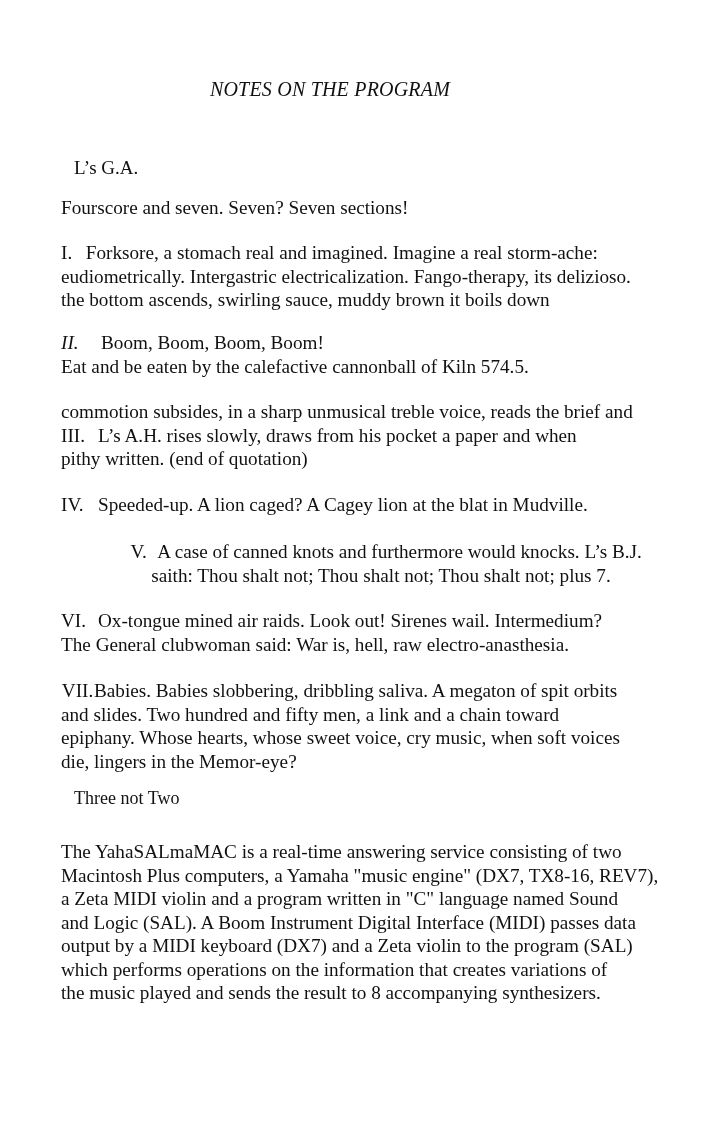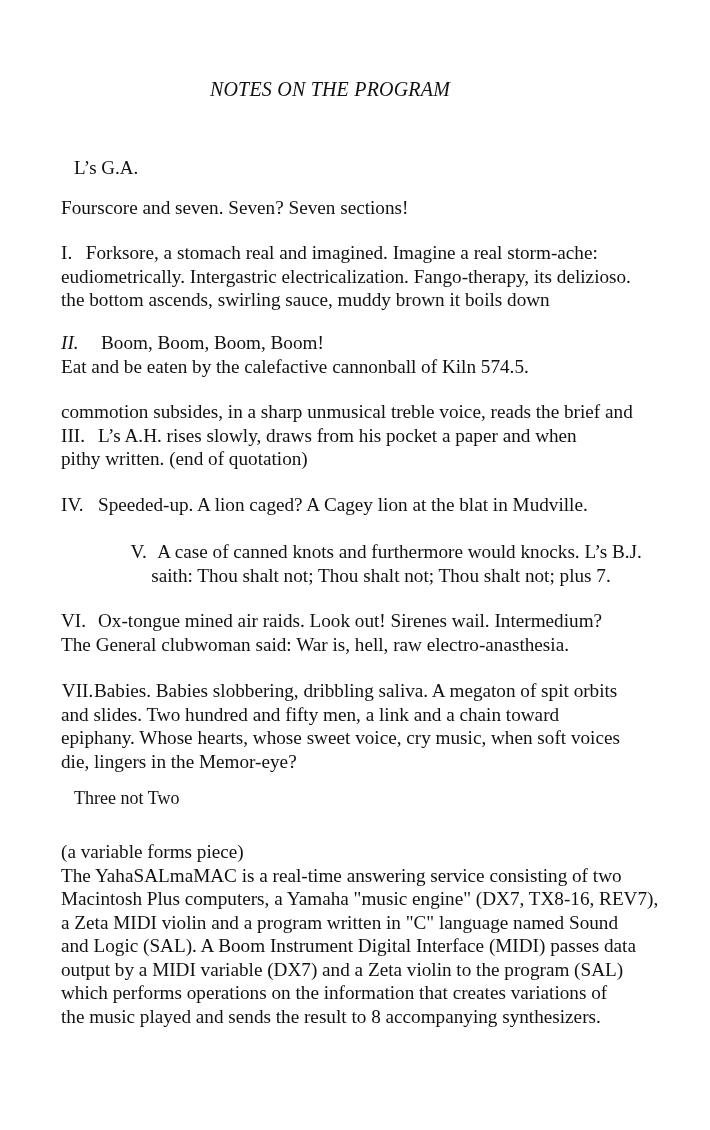--- a/index.html
+++ b/index.html
@@ -103,23 +103,22 @@
   <div class="para" style="top:679px;">
     <span class="line"><span class="num w7">VII.</span><span>Babies.  Babies slobbering, dribbling saliva.  A megaton of spit orbits</span></span>
     <span class="line">and slides.  Two hundred and fifty men, a link and a chain toward</span>
     <span class="line">epiphany.  Whose hearts, whose sweet voice, cry music, when soft voices</span>
     <span class="line">die, lingers in the Memor-eye?</span>
   </div>
 
   <div class="heading" style="top:788px; font-size:18px;">Three not Two</div>
 
   <div class="para" style="top:840px;">
-    <span class="line">(a variable forms piece)</span>
     <span class="line">The YahaSALmaMAC is a real-time answering service consisting of two</span>
     <span class="line">Macintosh Plus computers, a Yamaha "music engine" (DX7, TX8-16, REV7),</span>
     <span class="line">a Zeta MIDI violin and a program written in "C" language named Sound</span>
     <span class="line">and Logic (SAL).  A Boom Instrument Digital Interface (MIDI) passes data</span>
-    <span class="line">output by a MIDI variable (DX7) and a Zeta violin to the program (SAL)</span>
+    <span class="line">output by a MIDI keyboard (DX7) and a Zeta violin to the program (SAL)</span>
     <span class="line">which performs operations on the information that creates variations of</span>
     <span class="line">the music played and sends the result to 8 accompanying synthesizers.</span>
   </div>
 
 </div>
 
 </body></html>

